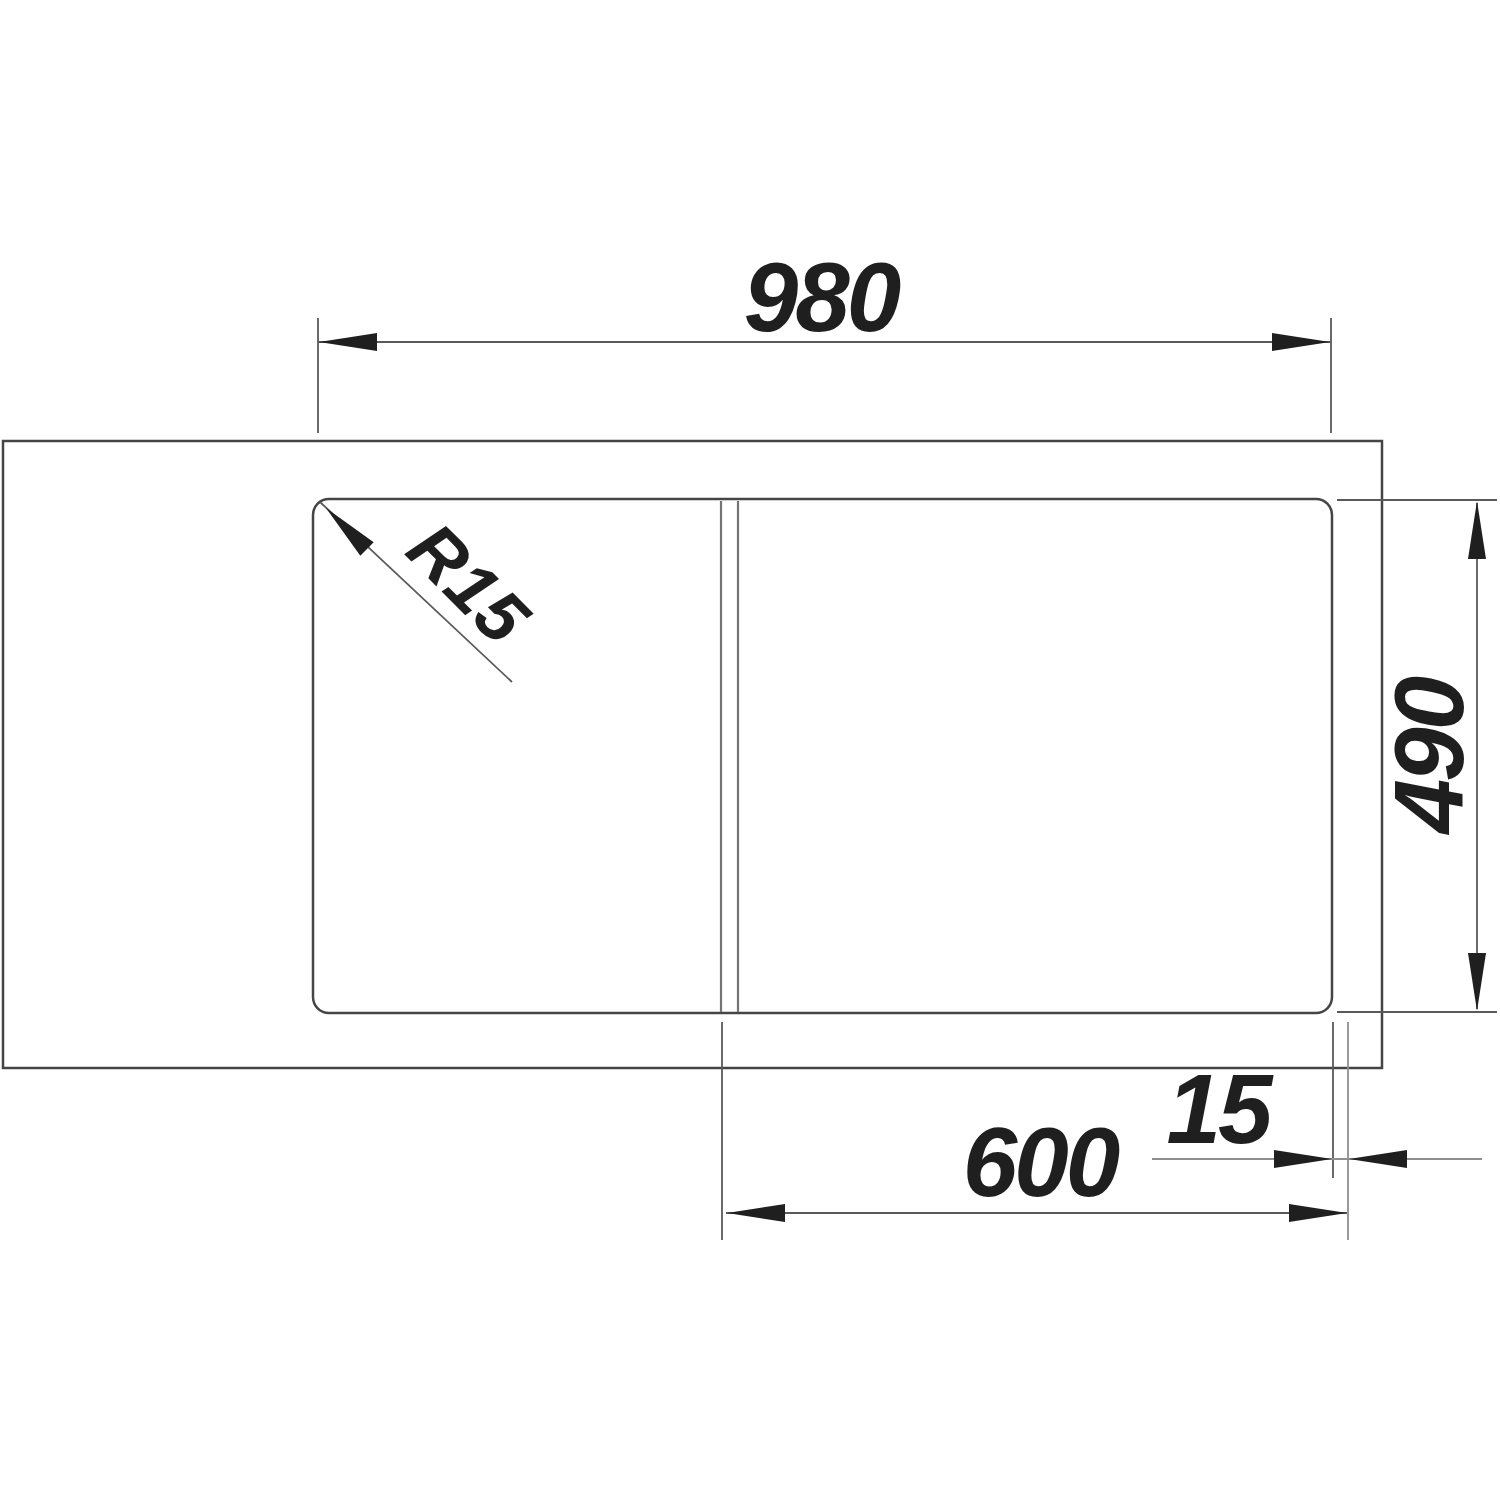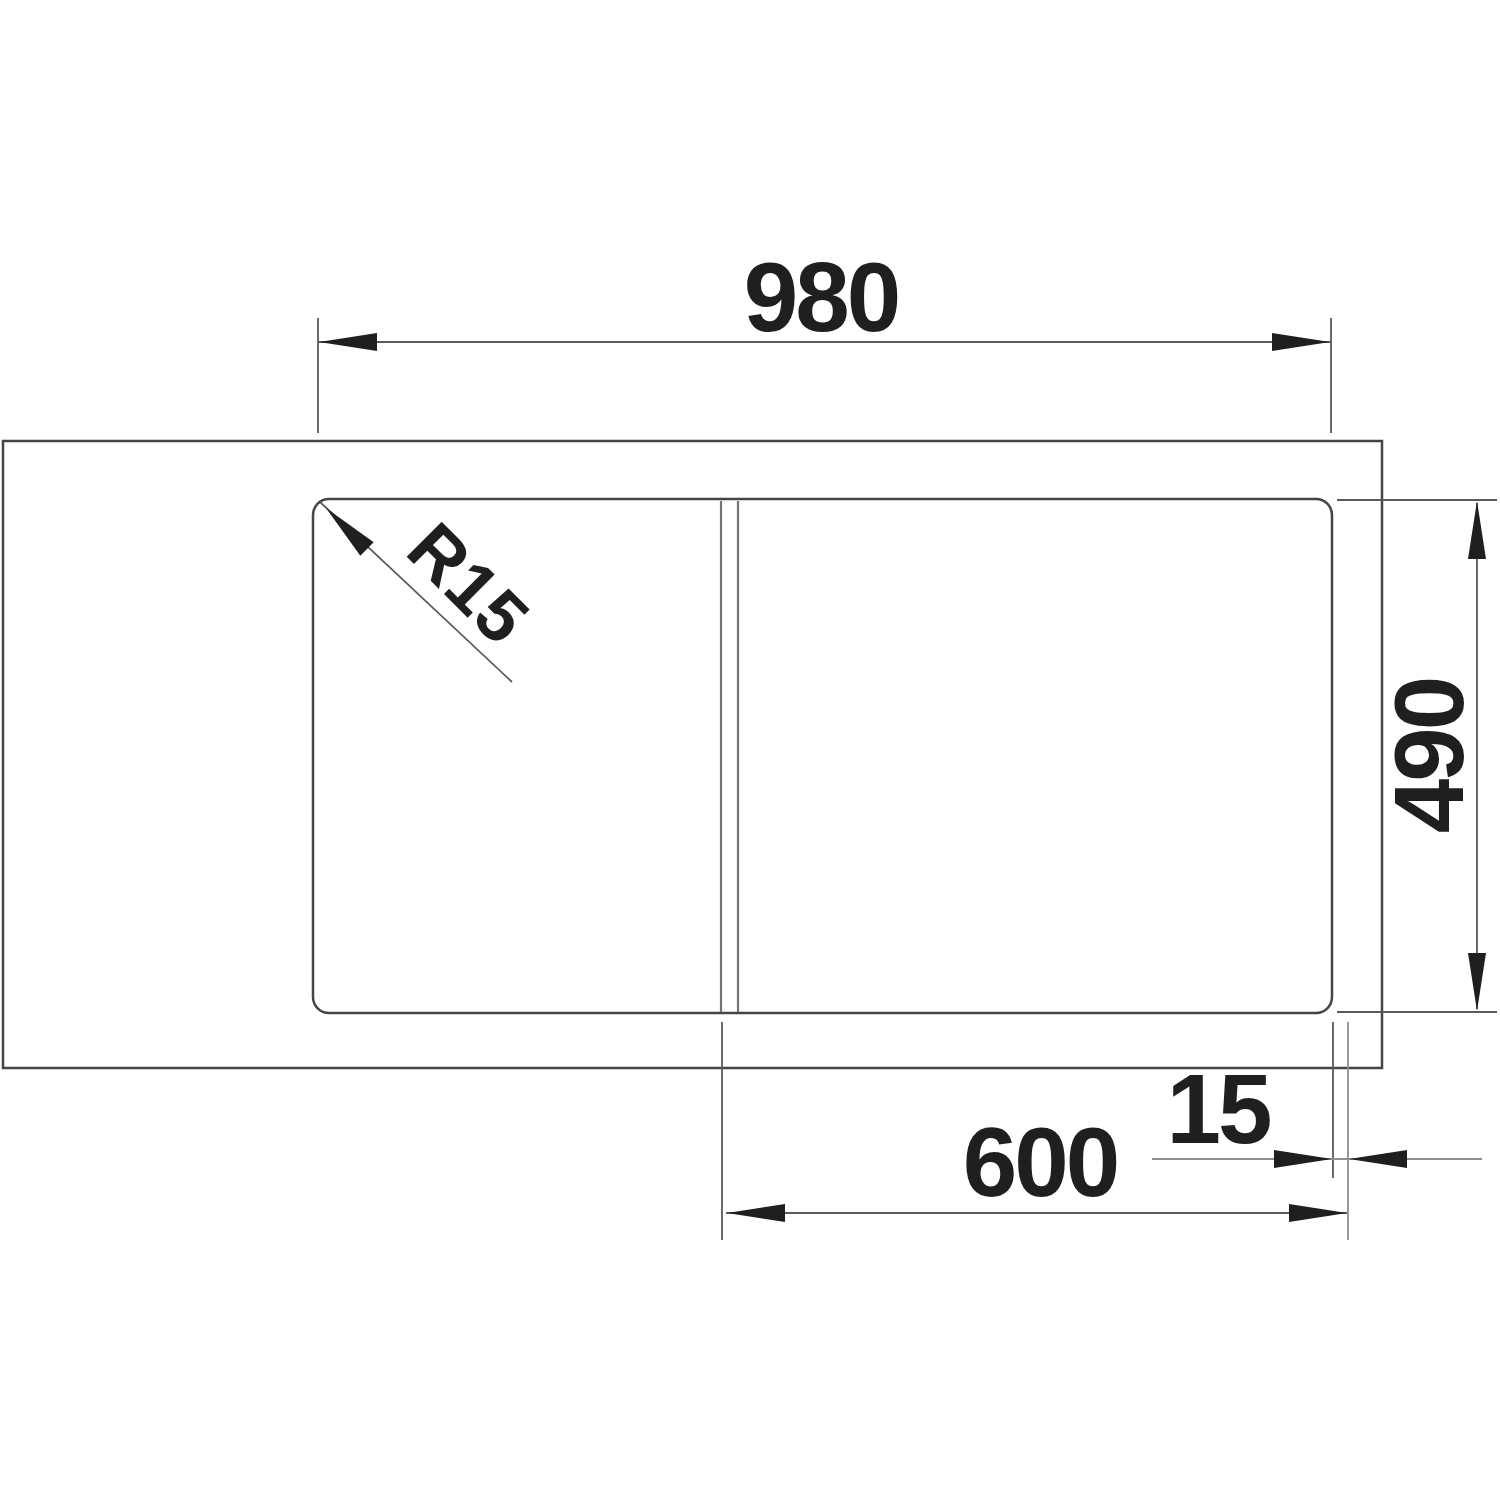--- a/index.html
+++ b/index.html
@@ -6,20 +6,21 @@
     margin: 0;
     padding: 0;
     background: #ffffff;
   }
   .stage {
     position: relative;
     width: 1500px;
     height: 1500px;
     background: #ffffff;
     overflow: hidden;
+    font-style: italic;
   }
   svg {
     display: block;
     width: 1500px;
     height: 1500px;
   }
   .dim-text {
     font-family: "Liberation Sans", "DejaVu Sans", sans-serif;
     font-weight: bold;
     font-size: 98px;

